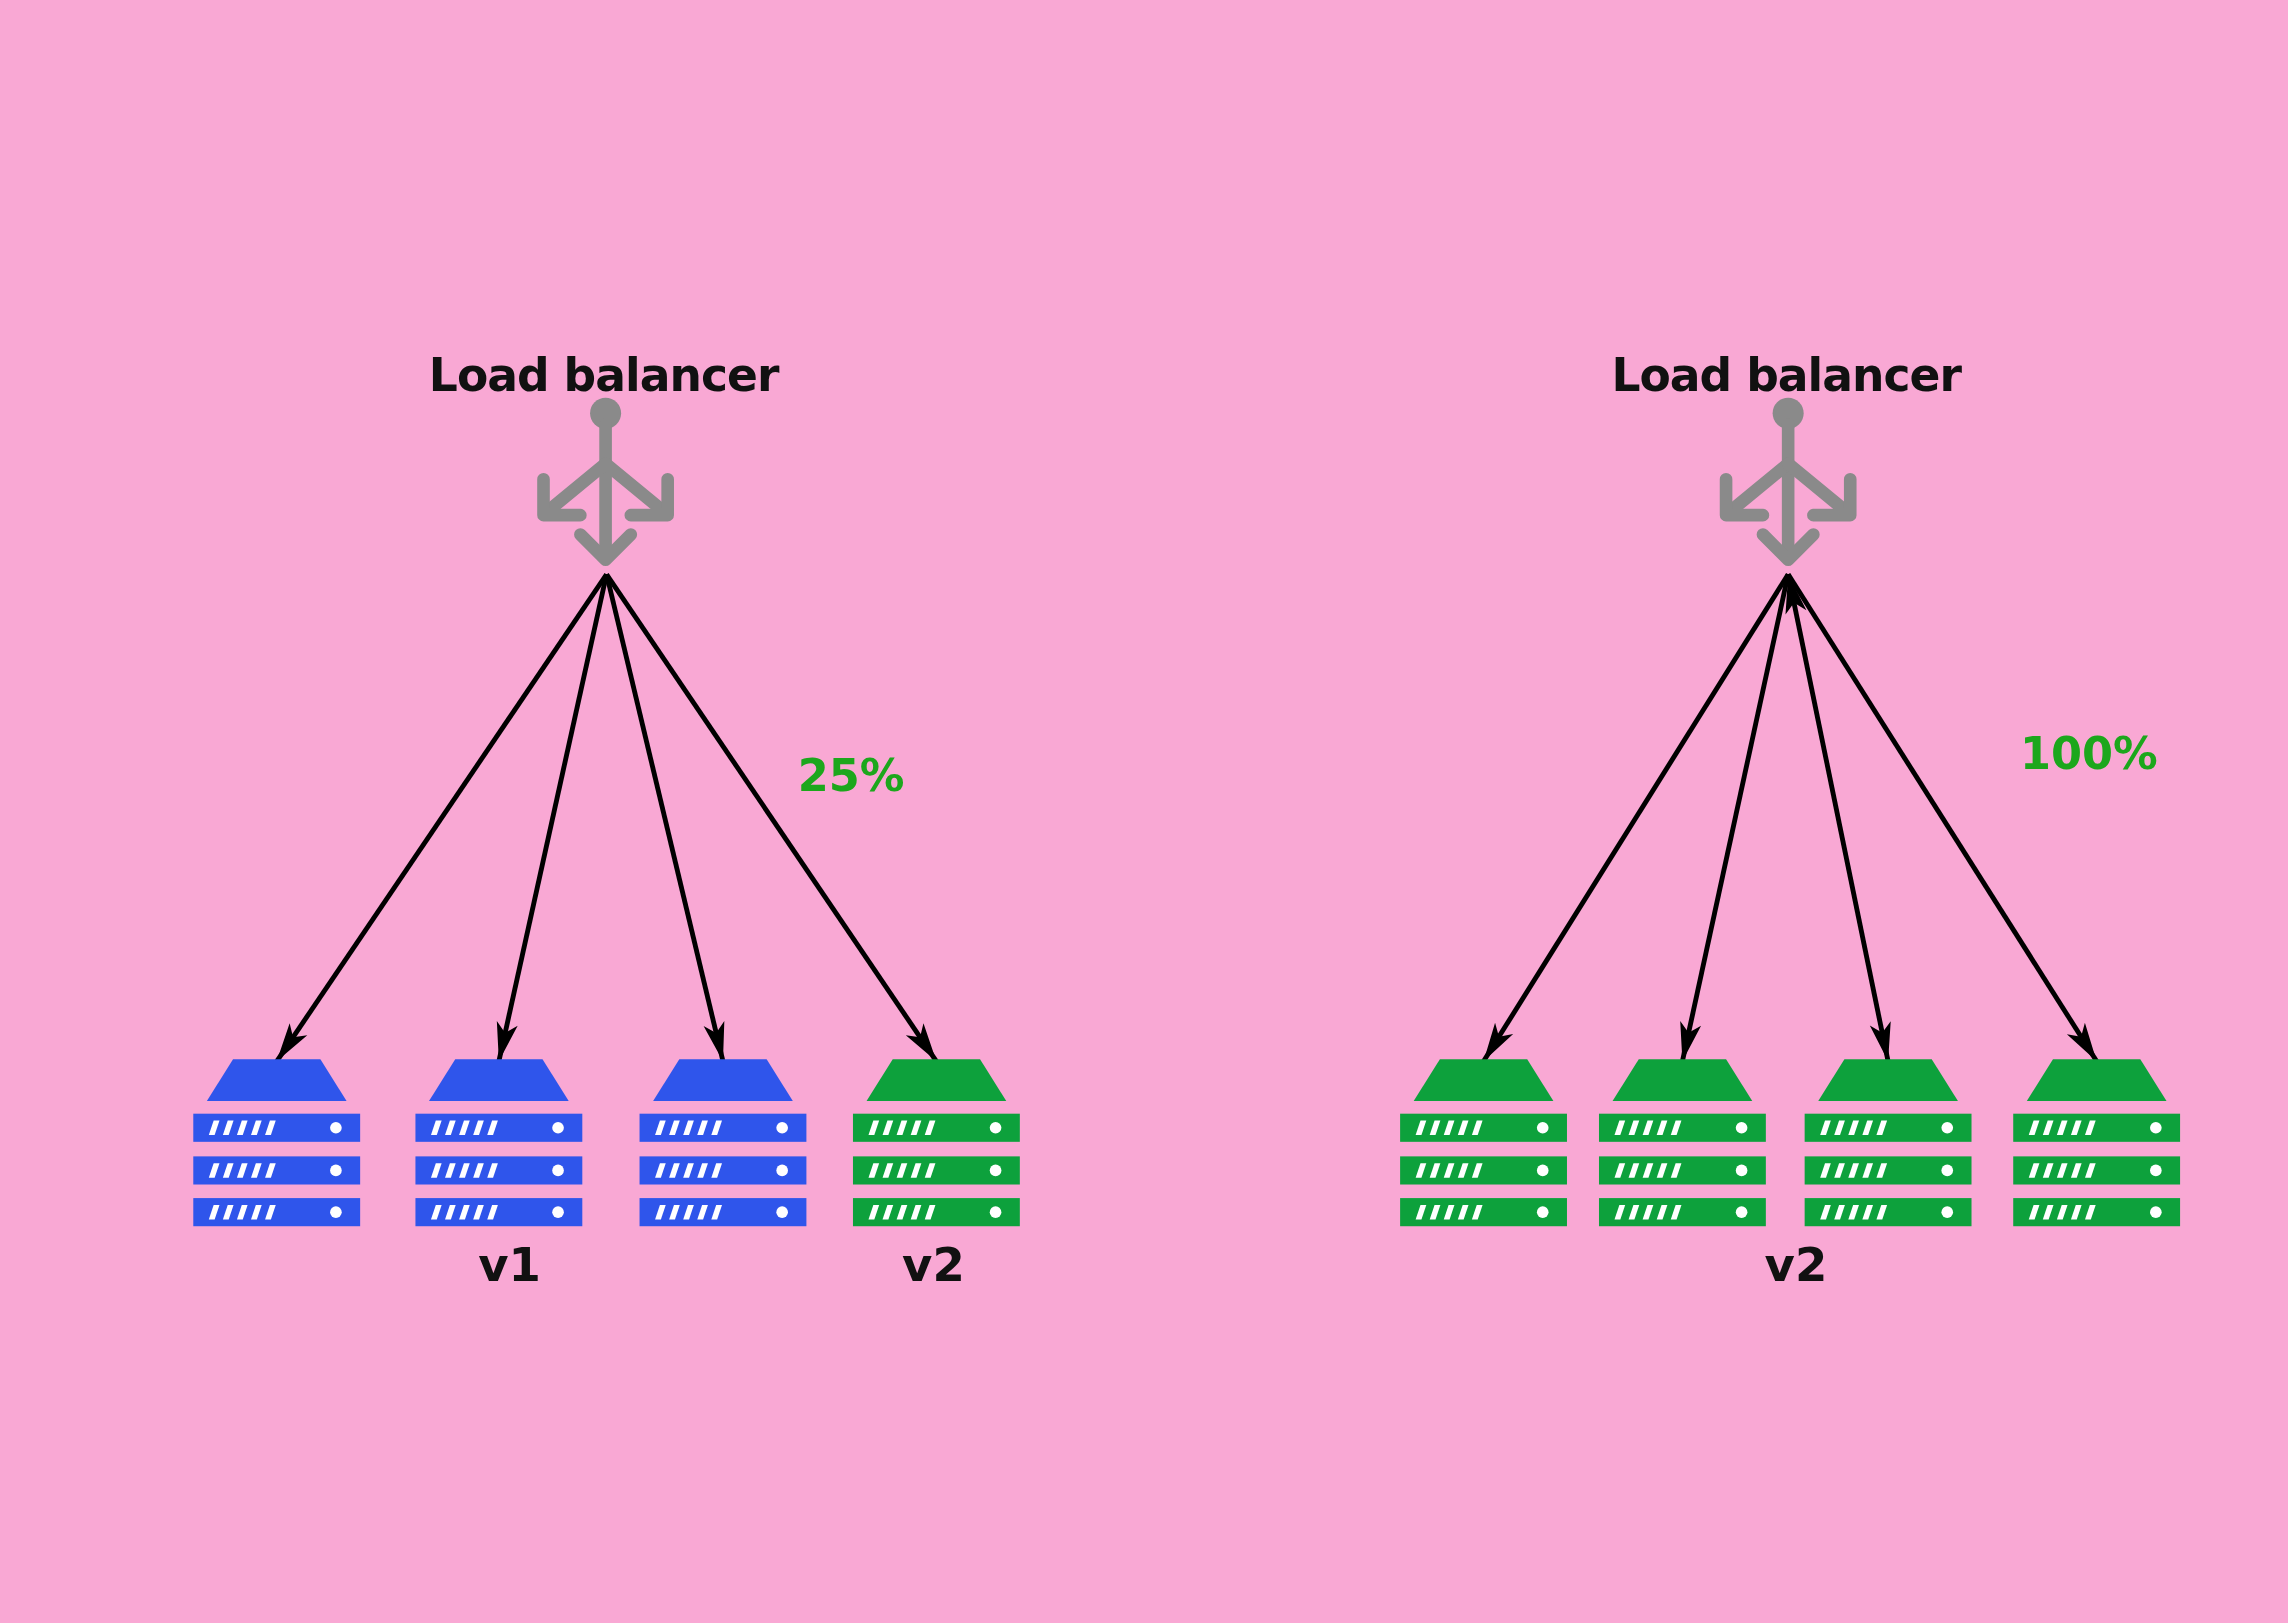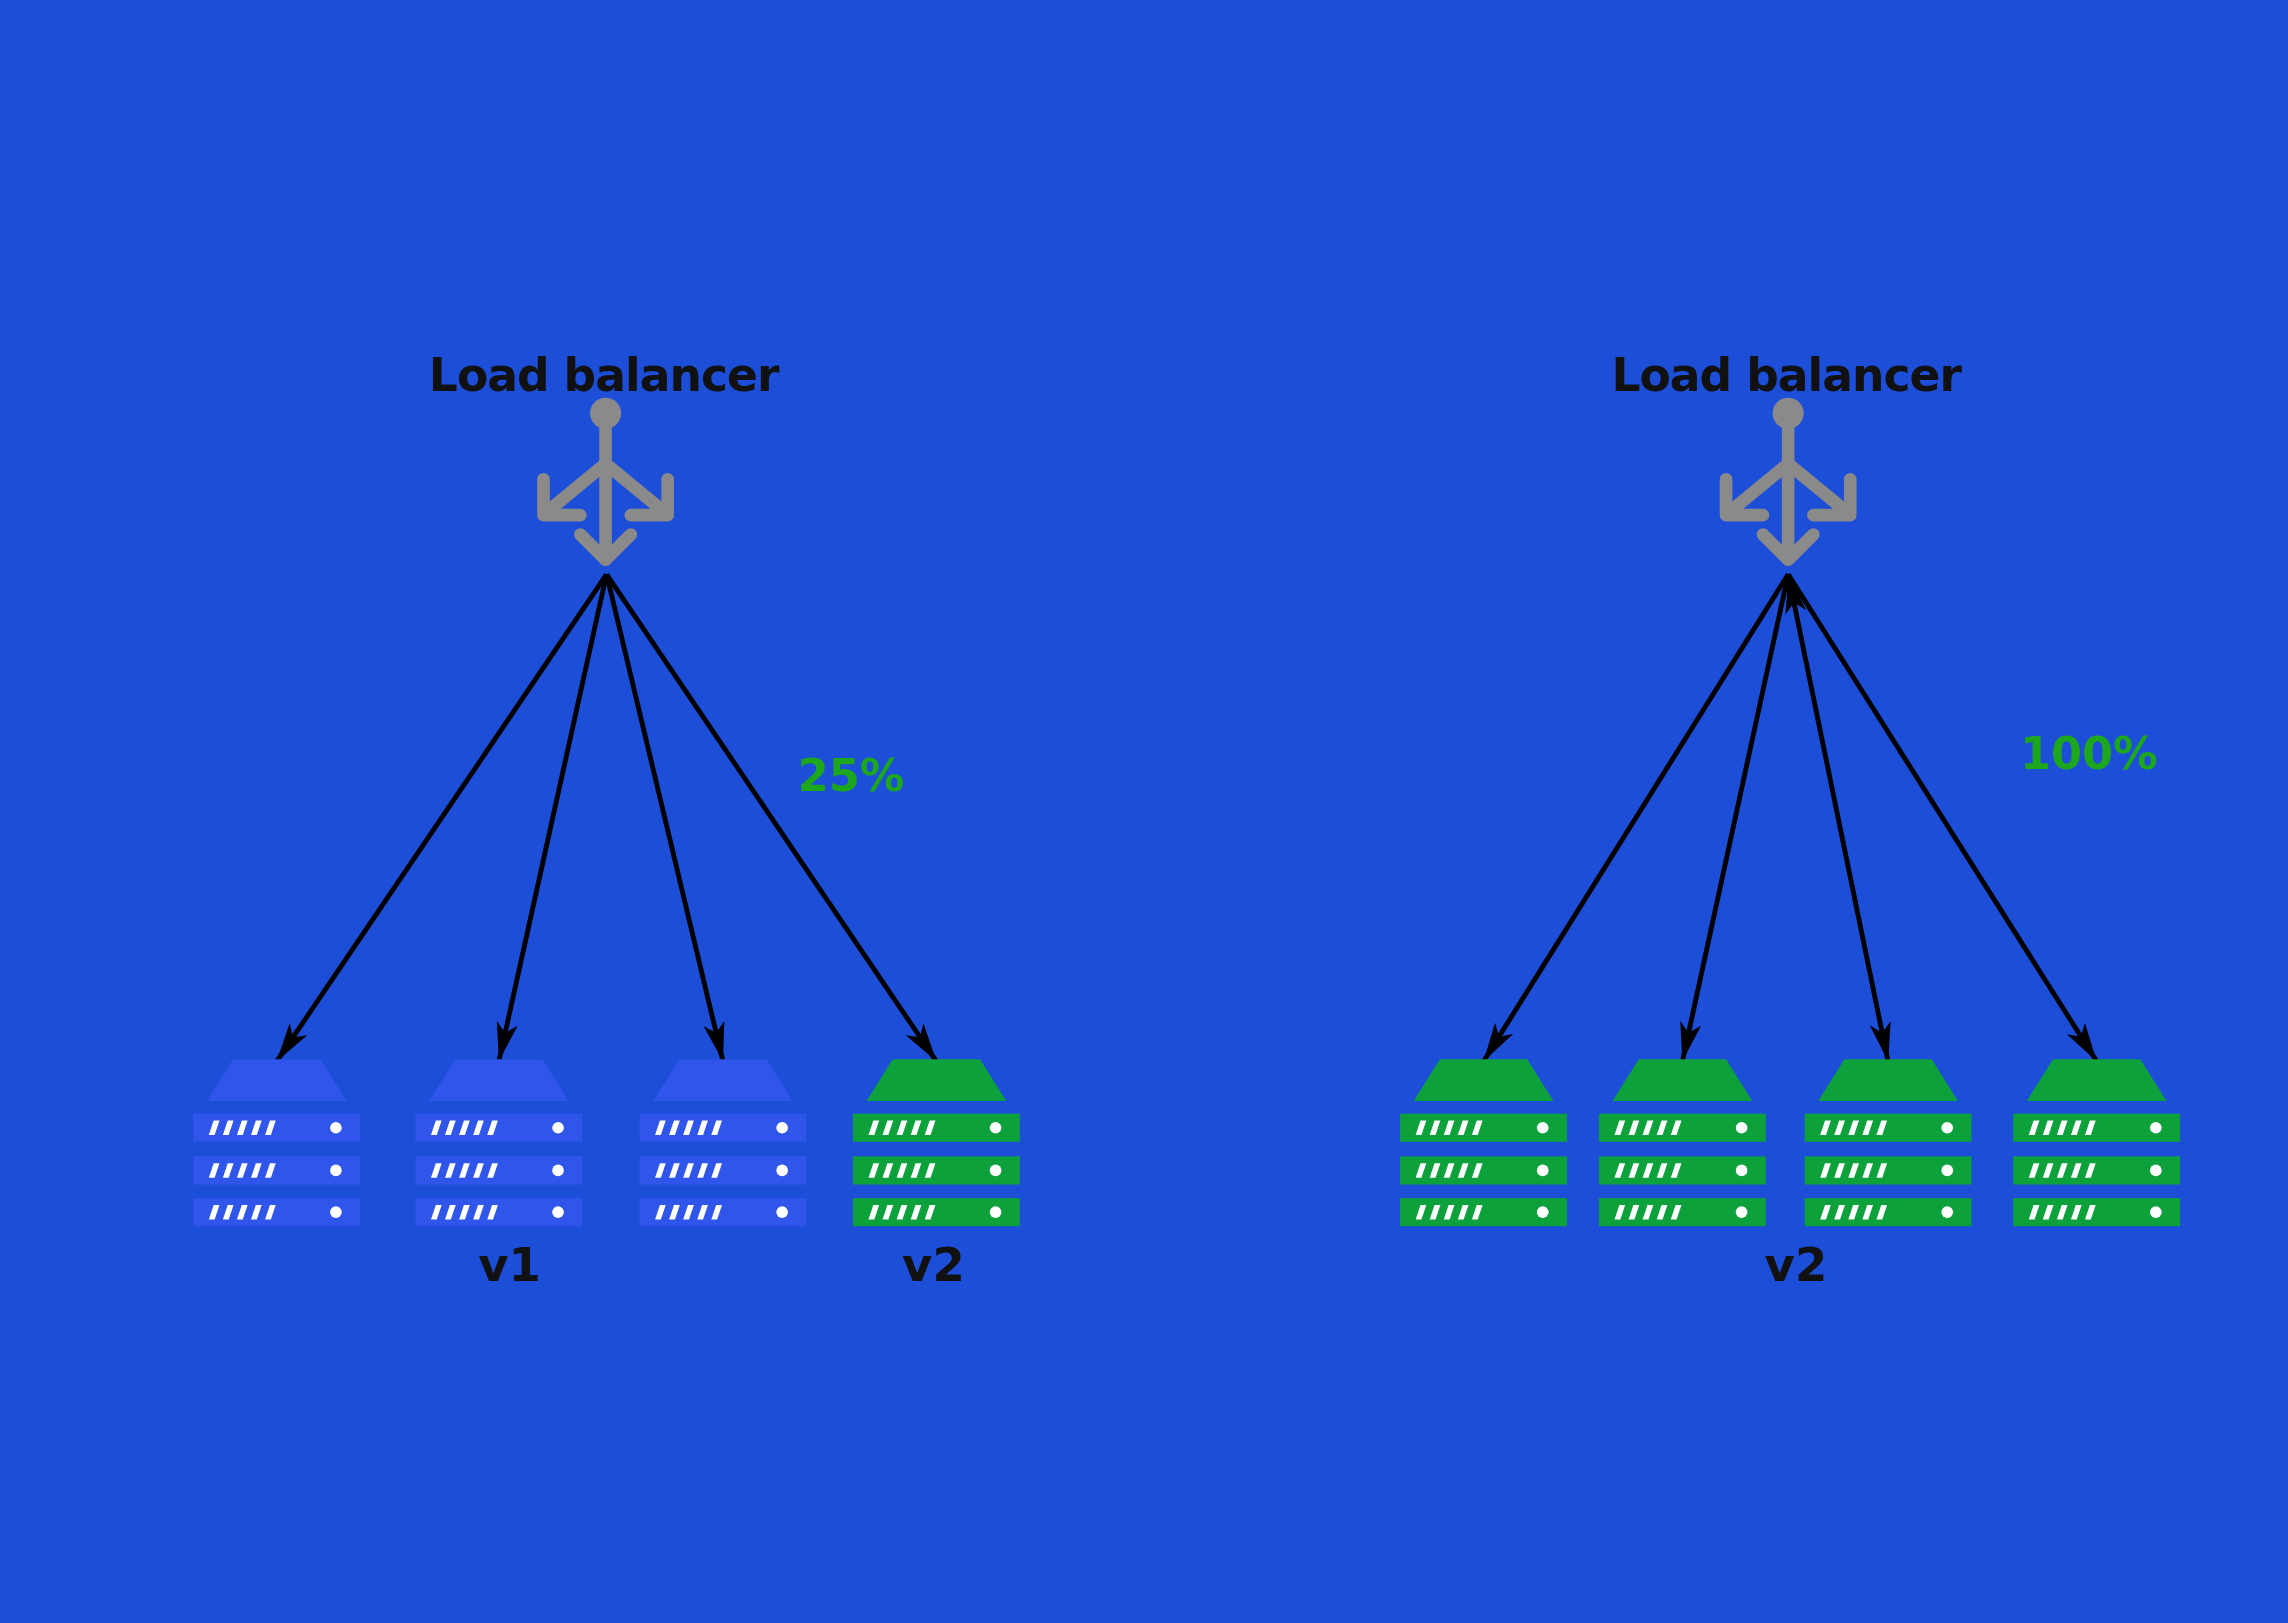--- a/index.html
+++ b/index.html
@@ -1,16 +1,16 @@
 <!DOCTYPE html>
 <html><head>
 <meta charset="utf-8">
 <style>
   html,body{margin:0;padding:0;background:#ffffff;}
-  #page{position:relative;width:2288px;height:1623px;background:#1d4ed8;overflow:hidden;}
+  #page{position:relative;width:2288px;height:1623px;background:#f9a8d4;overflow:hidden;}
   #scene{position:absolute;left:0;top:0;width:2288px;height:1623px;}
   .title{font:600 47px "DejaVu Sans",sans-serif;letter-spacing:-1px;text-anchor:middle;}
   .percent{font:600 46px "DejaVu Sans",sans-serif;text-anchor:middle;}
   .vlabel{font:600 48px "DejaVu Sans",sans-serif;text-anchor:middle;}
 </style>
 </head>
 <body>
 
 <div id="page">
   <svg id="scene" viewBox="0 0 2358 1673" xmlns="http://www.w3.org/2000/svg">

